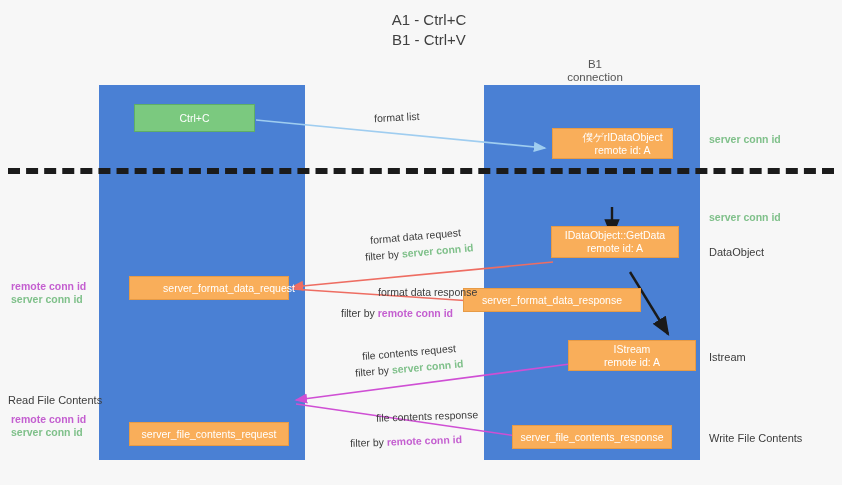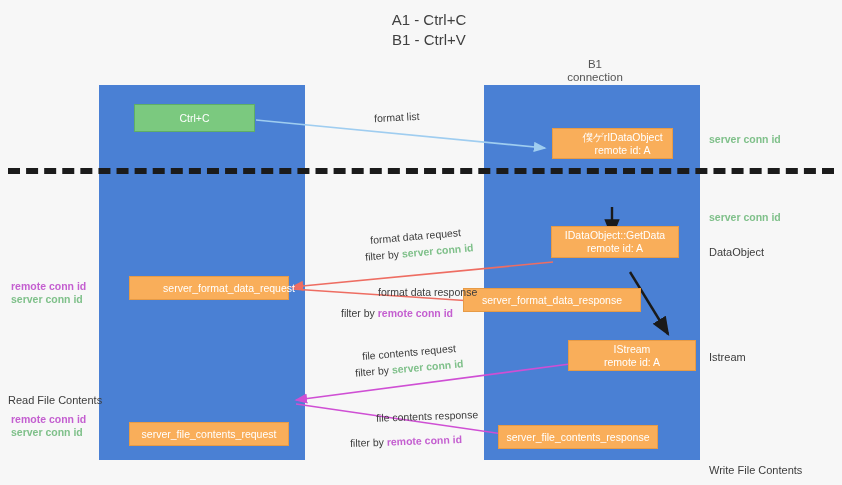--- a/index.html
+++ b/index.html
@@ -123,21 +123,21 @@
 
   <div class="box orange" style="left:568px;top:340px;width:128px;height:31px;">
     <span>IStream</span>
     <span>remote id: A</span>
   </div>
 
   <div class="box orange" style="left:129px;top:393px;width:160px;height:24px;margin-top:29px;">
     <span>server_file_contents_request</span>
   </div>
 
-  <div class="box orange" style="left:498px;top:425px;width:160px;height:24px;">
+  <div class="box orange" style="left:512px;top:425px;width:160px;height:24px;">
     <span>server_file_contents_response</span>
   </div>
 
   <div class="note" style="left:374px;top:110px;transform:rotate(-3deg);">format list</div>
 
   <div class="note" style="left:370px;top:229px;transform:rotate(-5deg);">format data request</div>
   <div class="note" style="left:365px;top:245px;transform:rotate(-5deg);">
     <span>filter by </span><span class="green-txt">server conn id</span>
   </div>
 
@@ -153,21 +153,21 @@
 
   <div class="note" style="left:376px;top:409px;transform:rotate(-2deg);">file contents response</div>
   <div class="note" style="left:350px;top:434px;transform:rotate(-2deg);">
     <span>filter by </span><span class="pink-txt">remote conn id</span>
   </div>
 
   <div class="note green-txt" style="left:709px;top:132px;">server conn id</div>
   <div class="note green-txt" style="left:709px;top:210px;">server conn id</div>
   <div class="note big" style="left:709px;top:245px;">DataObject</div>
   <div class="note big" style="left:709px;top:350px;">Istream</div>
-  <div class="note big" style="left:709px;top:431px;margin-top:32px;">Write File Contents</div>
+  <div class="note big" style="left:709px;top:431px;">Write File Contents</div>
 
   <div class="note pink-txt" style="left:11px;top:279px;">remote conn id</div>
   <div class="note green-txt" style="left:11px;top:292px;">server conn id</div>
 
   <div class="note big" style="left:8px;top:393px;">Read File Contents</div>
   <div class="note pink-txt" style="left:11px;top:412px;">remote conn id</div>
   <div class="note green-txt" style="left:11px;top:425px;">server conn id</div>
 
 </div>
 

